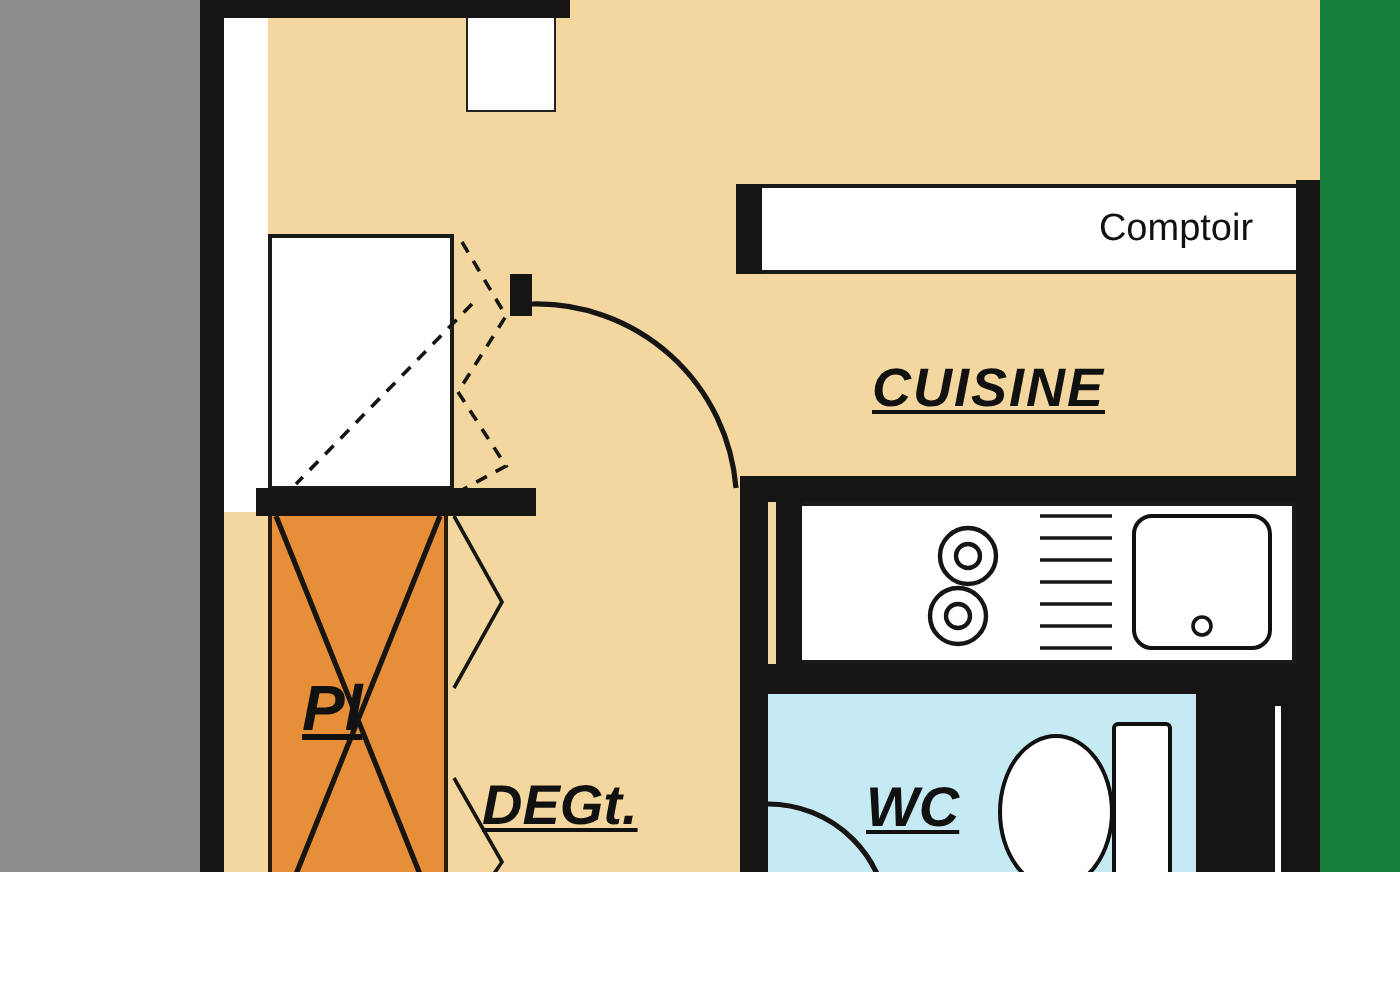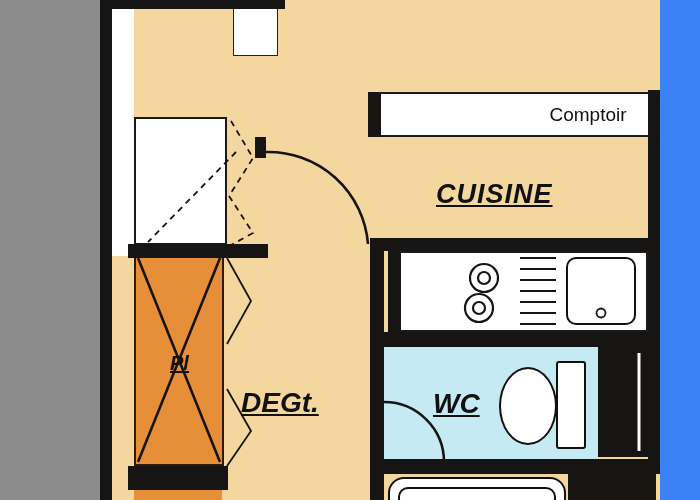--- a/index.html
+++ b/index.html
@@ -1,17 +1,17 @@
 <!DOCTYPE html>
 <html style="--floor-beige: #f3d79f; --closet-orange: #e78f38; --wc-blue: #c6eaf3; --wall-black: #161514; --scan-gray: #8c8c8c; --fixture-white: #ffffff;"><head>
 <meta charset="utf-8">
 <style>
   * { margin:0; padding:0; box-sizing:border-box; }
   html,body { background:#ffffff; font-family:"Liberation Sans", sans-serif; }
-  .canvas { position:relative; width:700px; height:500px; overflow:hidden; background:#3b82f6; }
+  .canvas { position:relative; width:700px; height:436px; overflow:hidden; background:#15803d; }
   .abs { position:absolute; }
   .wall { position:absolute; background:var(--wall-black, #161514); }
   .fixture { position:absolute; background:var(--fixture-white, #ffffff); }
   .label { position:absolute; color:#111111; white-space:nowrap; }
   .label.room { font-weight:bold; font-style:italic;text-decoration:underline; }
   svg.overlay { position:absolute; left:0; top:0; pointer-events:none; }
   .sw      { stroke:var(--wall-black, #161514); stroke-width:2.6; fill:none; }
   .sw-med  { stroke:var(--wall-black, #161514); stroke-width:2.2; fill:none; }
   .sw-thin { stroke:var(--wall-black, #161514); stroke-width:1.8; fill:none; }
   .dash    { stroke-dasharray:6 5; }
@@ -91,17 +91,17 @@
       <line x1="520" y1="313" x2="556" y2="313" class="sw-thin"></line>
       <line x1="520" y1="324" x2="556" y2="324" class="sw-thin"></line>
     </g>
     <circle cx="601" cy="313" r="4.5" class="sw-thin"></circle>
     <path d="M 384 402 A 60 60 0 0 1 444 462" class="sw"></path>
     <line x1="639" y1="353" x2="639" y2="451" stroke="#ffffff" stroke-width="3"></line>
   </svg>
 
   <div class="label" style="left:532px;top:101px;width:112px;height:28px;line-height:28px;text-align:center;font-size:19px;">Comptoir</div>
   <div class="label room" style="left:436px;top:179px;font-size:27px;letter-spacing:1px;">CUISINE</div>
-  <div class="label room" style="left:151px;top:352px;font-size:20px;margin-left:19px;">Pl</div>
+  <div class="label room" style="left:151px;top:336px;font-size:32px;">Pl</div>
   <div class="label room" style="left:241px;top:387px;font-size:28px;">DEGt.</div>
   <div class="label room" style="left:433px;top:388px;font-size:28px;">WC</div>
 
 </div>
 
 </body></html>

